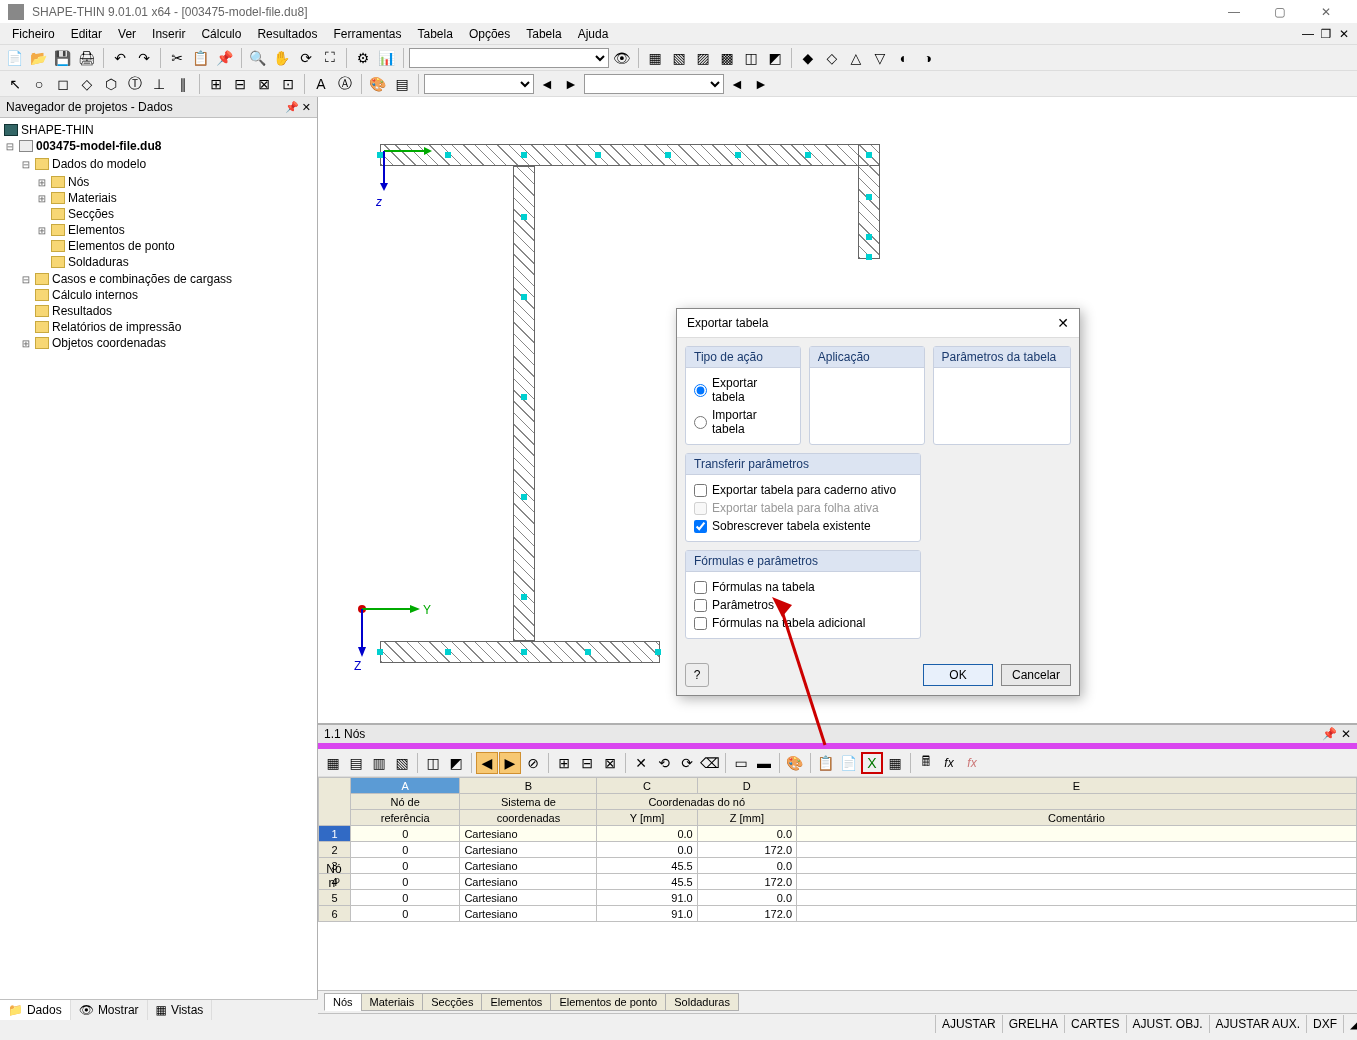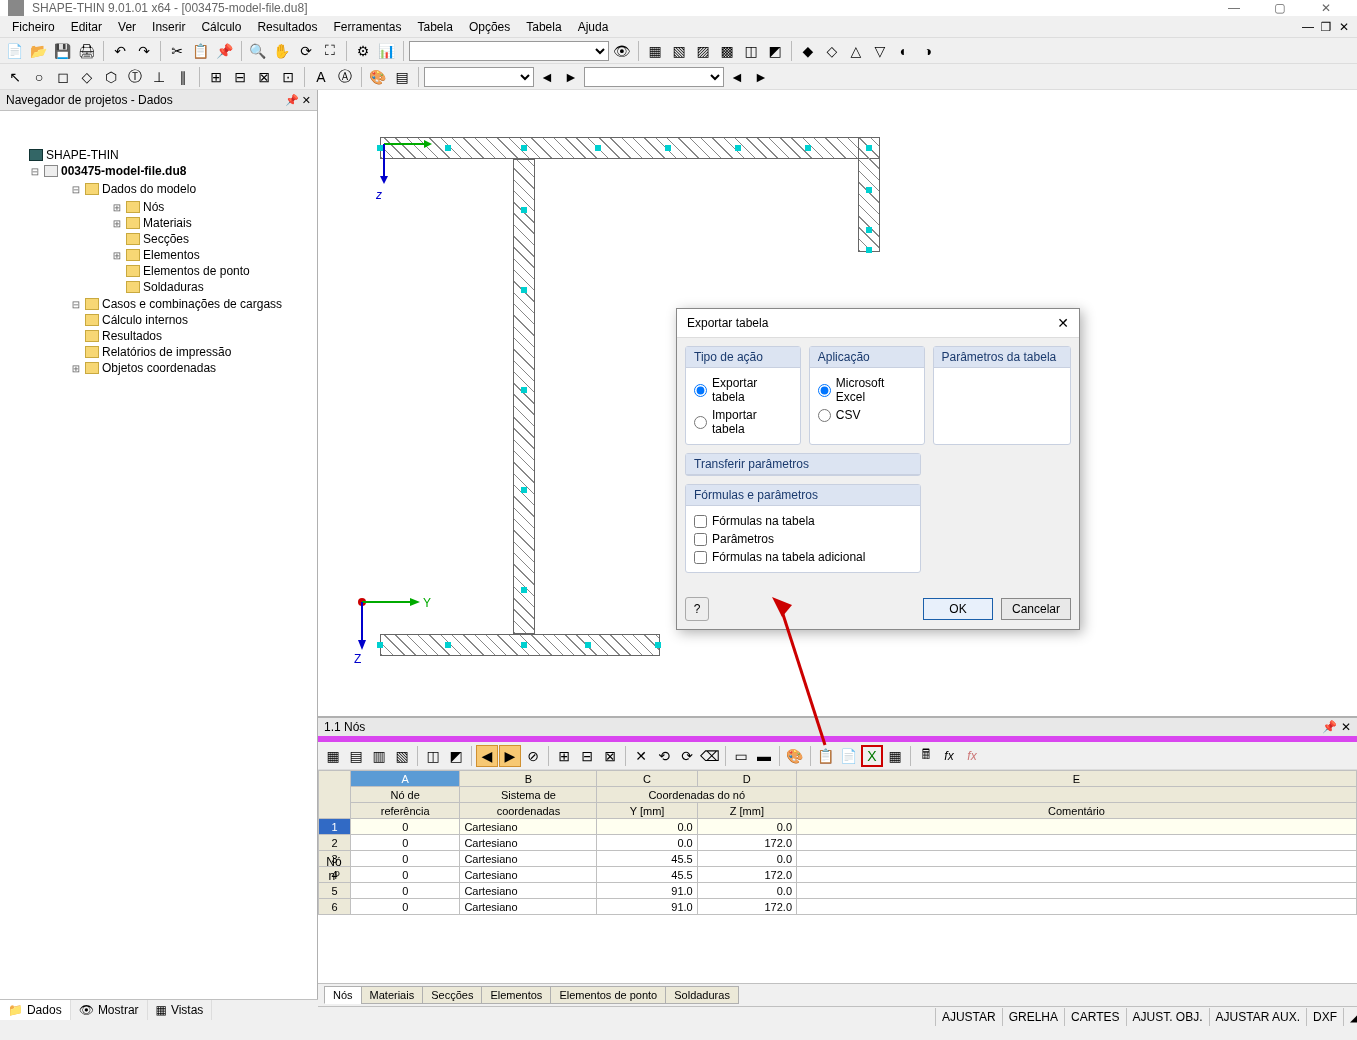--- a/index.html
+++ b/index.html
@@ -1,19 +1,19 @@
 <!DOCTYPE html>
 <html><head>
 <meta charset="utf-8">
 <style>
 * { box-sizing: border-box; margin: 0; padding: 0; font-family: "Segoe UI", Tahoma, sans-serif; font-size: 12px; }
 body { background: #f0f0f0; width: 1357px; height: 1040px; overflow: hidden; position: relative; }
 
 
-.titlebar { height: 16px; background: #fff; display: flex; align-items: center; padding: 0 8px; color: #666; }
+.titlebar { height: 23px; background: #fff; display: flex; align-items: center; padding: 0 8px; color: #666; }
 .titlebar .icon { width: 16px; height: 16px; background: #888; margin-right: 8px; }
 .titlebar .title { flex: 1; }
 .titlebar .winbtns { display: flex; gap: 0; }
 .titlebar .winbtn { width: 46px; height: 30px; display: flex; align-items: center; justify-content: center; color: #666; cursor: pointer; }
 
 
 .menubar { height: 22px; background: #f0f0f0; display: flex; align-items: center; padding: 0 4px; border-bottom: 1px solid #ddd; }
 .menubar .menuitem { padding: 2px 8px; cursor: pointer; }
 .menubar .mdibtns { margin-left: auto; display: flex; }
 .menubar .mdibtn { width: 18px; text-align: center; cursor: pointer; }
@@ -21,25 +21,25 @@
 
 .toolbar { height: 26px; background: #f0f0f0; display: flex; align-items: center; padding: 2px 4px; gap: 2px; border-bottom: 1px solid #ddd; }
 .tbtn { width: 22px; height: 22px; border: 1px solid transparent; display: flex; align-items: center; justify-content: center; cursor: pointer; font-size: 14px; }
 .tsep { width: 1px; height: 20px; background: #bbb; margin: 0 3px; }
 .tcombo { height: 20px; border: 1px solid #999; background: #fff; min-width: 100px; }
 
 
 .mainarea { display: flex; height: calc(1040px - 30px - 22px - 26px - 26px - 20px); }
 
 
-.navigator { width: 318px; background: #fff; border-right: 1px solid #b0b0b0; display: flex; flex-direction: column; gap: 32px; }
+.navigator { width: 318px; background: #fff; border-right: 1px solid #b0b0b0; display: flex; flex-direction: column; }
 .navhead { background: #e8e8e8; border-bottom: 1px solid #c0c0c0; padding: 3px 6px; display: flex; align-items: center; }
 .navhead .pin { margin-left: auto; font-size: 11px; }
 .tree { flex: 1; overflow: auto; padding: 4px 2px; }
-.tree ul { list-style: none; padding-left: 16px; margin-left: 25px; }
+.tree ul { list-style: none; padding-left: 16px; }
 .tree > ul { padding-left: 2px; }
 .tree li { padding: 1px 0; white-space: nowrap; display: flex; align-items: center; gap: 3px; }
 .tree li > ul { width:100%; }
 .tree .exp { width: 12px; display: inline-block; text-align: center; color: #666; font-size: 10px; cursor: pointer; }
 .tree .ticon { width: 14px; height: 12px; display: inline-block; }
 .ticon.folder { background: #f7d774; border: 1px solid #c9a93f; }
 .ticon.app { background: #366; border: 1px solid #133; }
 .ticon.file { background: #eee; border: 1px solid #888; }
 .tree .bold { font-weight: bold; }
 .navtabs { display: flex; border-top: 1px solid #c0c0c0; background: #f0f0f0; }
@@ -510,39 +510,43 @@
               <span>Exportar tabela</span>
             </label>
           <label>
               <input type="radio" name="tipo" style=""> 
               <span>Importar tabela</span>
             </label>
         </div>
       </div>
       <div class="groupbox" style="flex:1">
         <div class="gbhead">Aplicação</div>
-        <div class="gbbody">
-          <label>
-              <input type="radio" name="app" checked="" style=""> 
-              <span>Microsoft Excel</span>
-            </label>
-          <label>
-              <input type="radio" name="app" style=""> 
-              <span>CSV</span>
-            </label>
-        </div>
       </div>
       <div class="groupbox" style="flex:1.2">
         <div class="gbhead">Parâmetros da tabela</div>
       </div>
     </div>
     <div class="dlgrow">
       <div style="flex:2; display:flex; flex-direction:column;">
         <div class="groupbox">
           <div class="gbhead">Transferir parâmetros</div>
+          <div class="gbbody">
+            <label>
+                <input type="checkbox" style=""> 
+                <span>Exportar tabela para caderno ativo</span>
+              </label>
+            <label class="disabled">
+                <input type="checkbox" disabled="" style=""> 
+                <span>Exportar tabela para folha ativa</span>
+              </label>
+            <label>
+                <input type="checkbox" checked="" style=""> 
+                <span>Sobrescrever tabela existente</span>
+              </label>
+          </div>
         </div>
         <div class="groupbox">
           <div class="gbhead">Fórmulas e parâmetros</div>
           <div class="gbbody">
             <label>
                 <input type="checkbox" style=""> 
                 <span>Fórmulas na tabela</span>
               </label>
             <label>
                 <input type="checkbox" style=""> 

